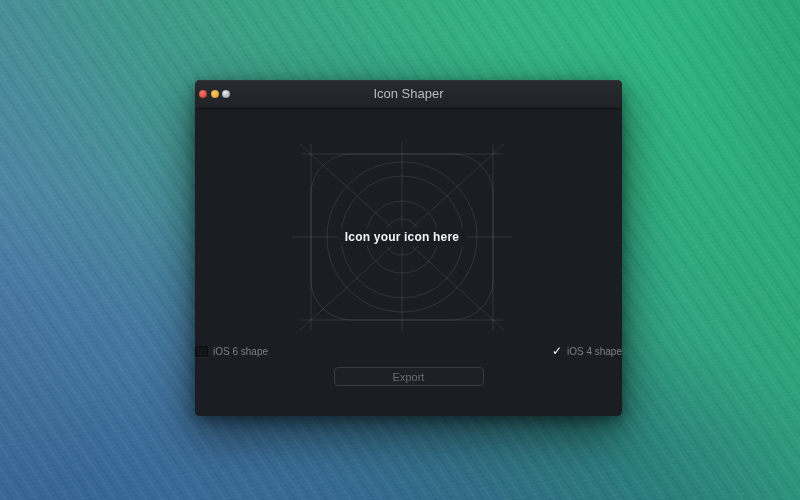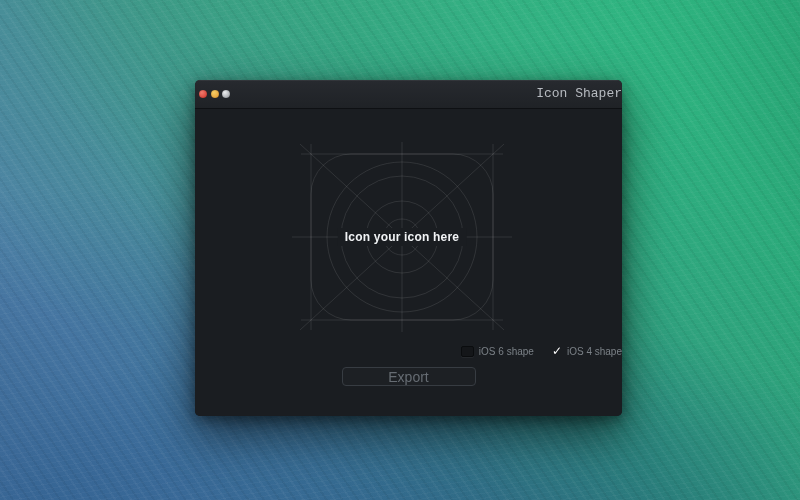--- a/index.html
+++ b/index.html
@@ -25,51 +25,51 @@
 
   
   .window{position:absolute;left:195px;top:80px;width:427px;height:336px;
     border-radius:5px;overflow:hidden;background:var(--content-bg,#1a1d21);
     box-shadow:0 18px 45px rgba(0,0,0,0.55),0 4px 14px rgba(0,0,0,0.40);}
 
   .titlebar{position:relative;height:28px;
     background:linear-gradient(var(--titlebar-top,#272a2f),var(--titlebar-bottom,#1f2226));
     box-shadow:inset 0 1px 0 rgba(255,255,255,0.06);
     border-bottom:1px solid #0e1013;}
-  .title{position:absolute;inset:0;text-align:right;line-height:28px;
-    font-size:13px;color:#b7bbc1;font-family:Liberation Mono, monospace;}
+  .title{position:absolute;inset:0;text-align:center;line-height:28px;
+    font-size:13px;color:#b7bbc1;}
   .lights{position:absolute;left:4px;top:0;height:28px;display:flex;
     align-items:center;gap:3.5px;}
   .light{width:8px;height:8px;border-radius:50%;
     box-shadow:inset 0 0 1px rgba(0,0,0,0.55);}
   .light.close{background:radial-gradient(circle at 35% 30%, #f07a6d, var(--close-red,#d9453a) 75%);}
   .light.minimize{background:radial-gradient(circle at 35% 30%, #f6ce65, var(--minimize-yellow,#e8a63d) 75%);}
   .light.zoom{background:radial-gradient(circle at 35% 30%, #eceef0, var(--zoom-gray,#a3a7ac) 80%);}
 
   .content{position:relative;width:427px;height:308px;background:var(--content-bg,#1a1d21);}
 
   .grid-svg{position:absolute;inset:0;display:block;}
   .grid-svg *{stroke:var(--grid-line,rgba(255,255,255,0.10));stroke-width:1;fill:none;}
 
   .drop-label{position:absolute;left:207px;top:128px;transform:translate(-50%,-50%);
     background:var(--content-bg,#1a1d21);padding:2px 7px;white-space:nowrap;
     color:#f1f3f5;font-size:12px;font-weight:700;letter-spacing:.2px;}
 
   .options-row{position:absolute;left:0;top:234px;width:100%;height:16px;
-    display:flex;justify-content:flex-end;align-items:center;gap:18px;}
+    display:flex;justify-content:space-between;align-items:center;gap:36px;}
   .option{display:flex;align-items:center;gap:5px;color:#7b8187;font-size:10px;
     cursor:default;}
   .checkbox-box{width:11px;height:9px;background:#141619;border:1px solid #0a0c0e;
     border-radius:2px;box-shadow:0 1px 0 rgba(255,255,255,0.05);}
   .check-glyph{display:none;color:#ffffff;font-size:12px;font-weight:700;line-height:10px;}
   .option.checked .check-glyph{display:inline;}
 
   .export-btn{position:absolute;left:50%;top:258px;transform:translateX(-50%);
-    width:134px;height:19px;border:1px solid #373c42;border-radius:4px;
-    background:rgba(255,255,255,0.015);color:#666c73;font-size:14px;
+    width:150px;height:19px;border:1px solid #373c42;border-radius:4px;
+    background:rgba(255,255,255,0.015);color:#666c73;font-size:11px;
     display:flex;align-items:center;justify-content:center;box-sizing:border-box;}
 </style>
 </head>
 <body>
 
 <div class="desktop">
   <div class="wallpaper"></div>
 
   <div class="window">
 

